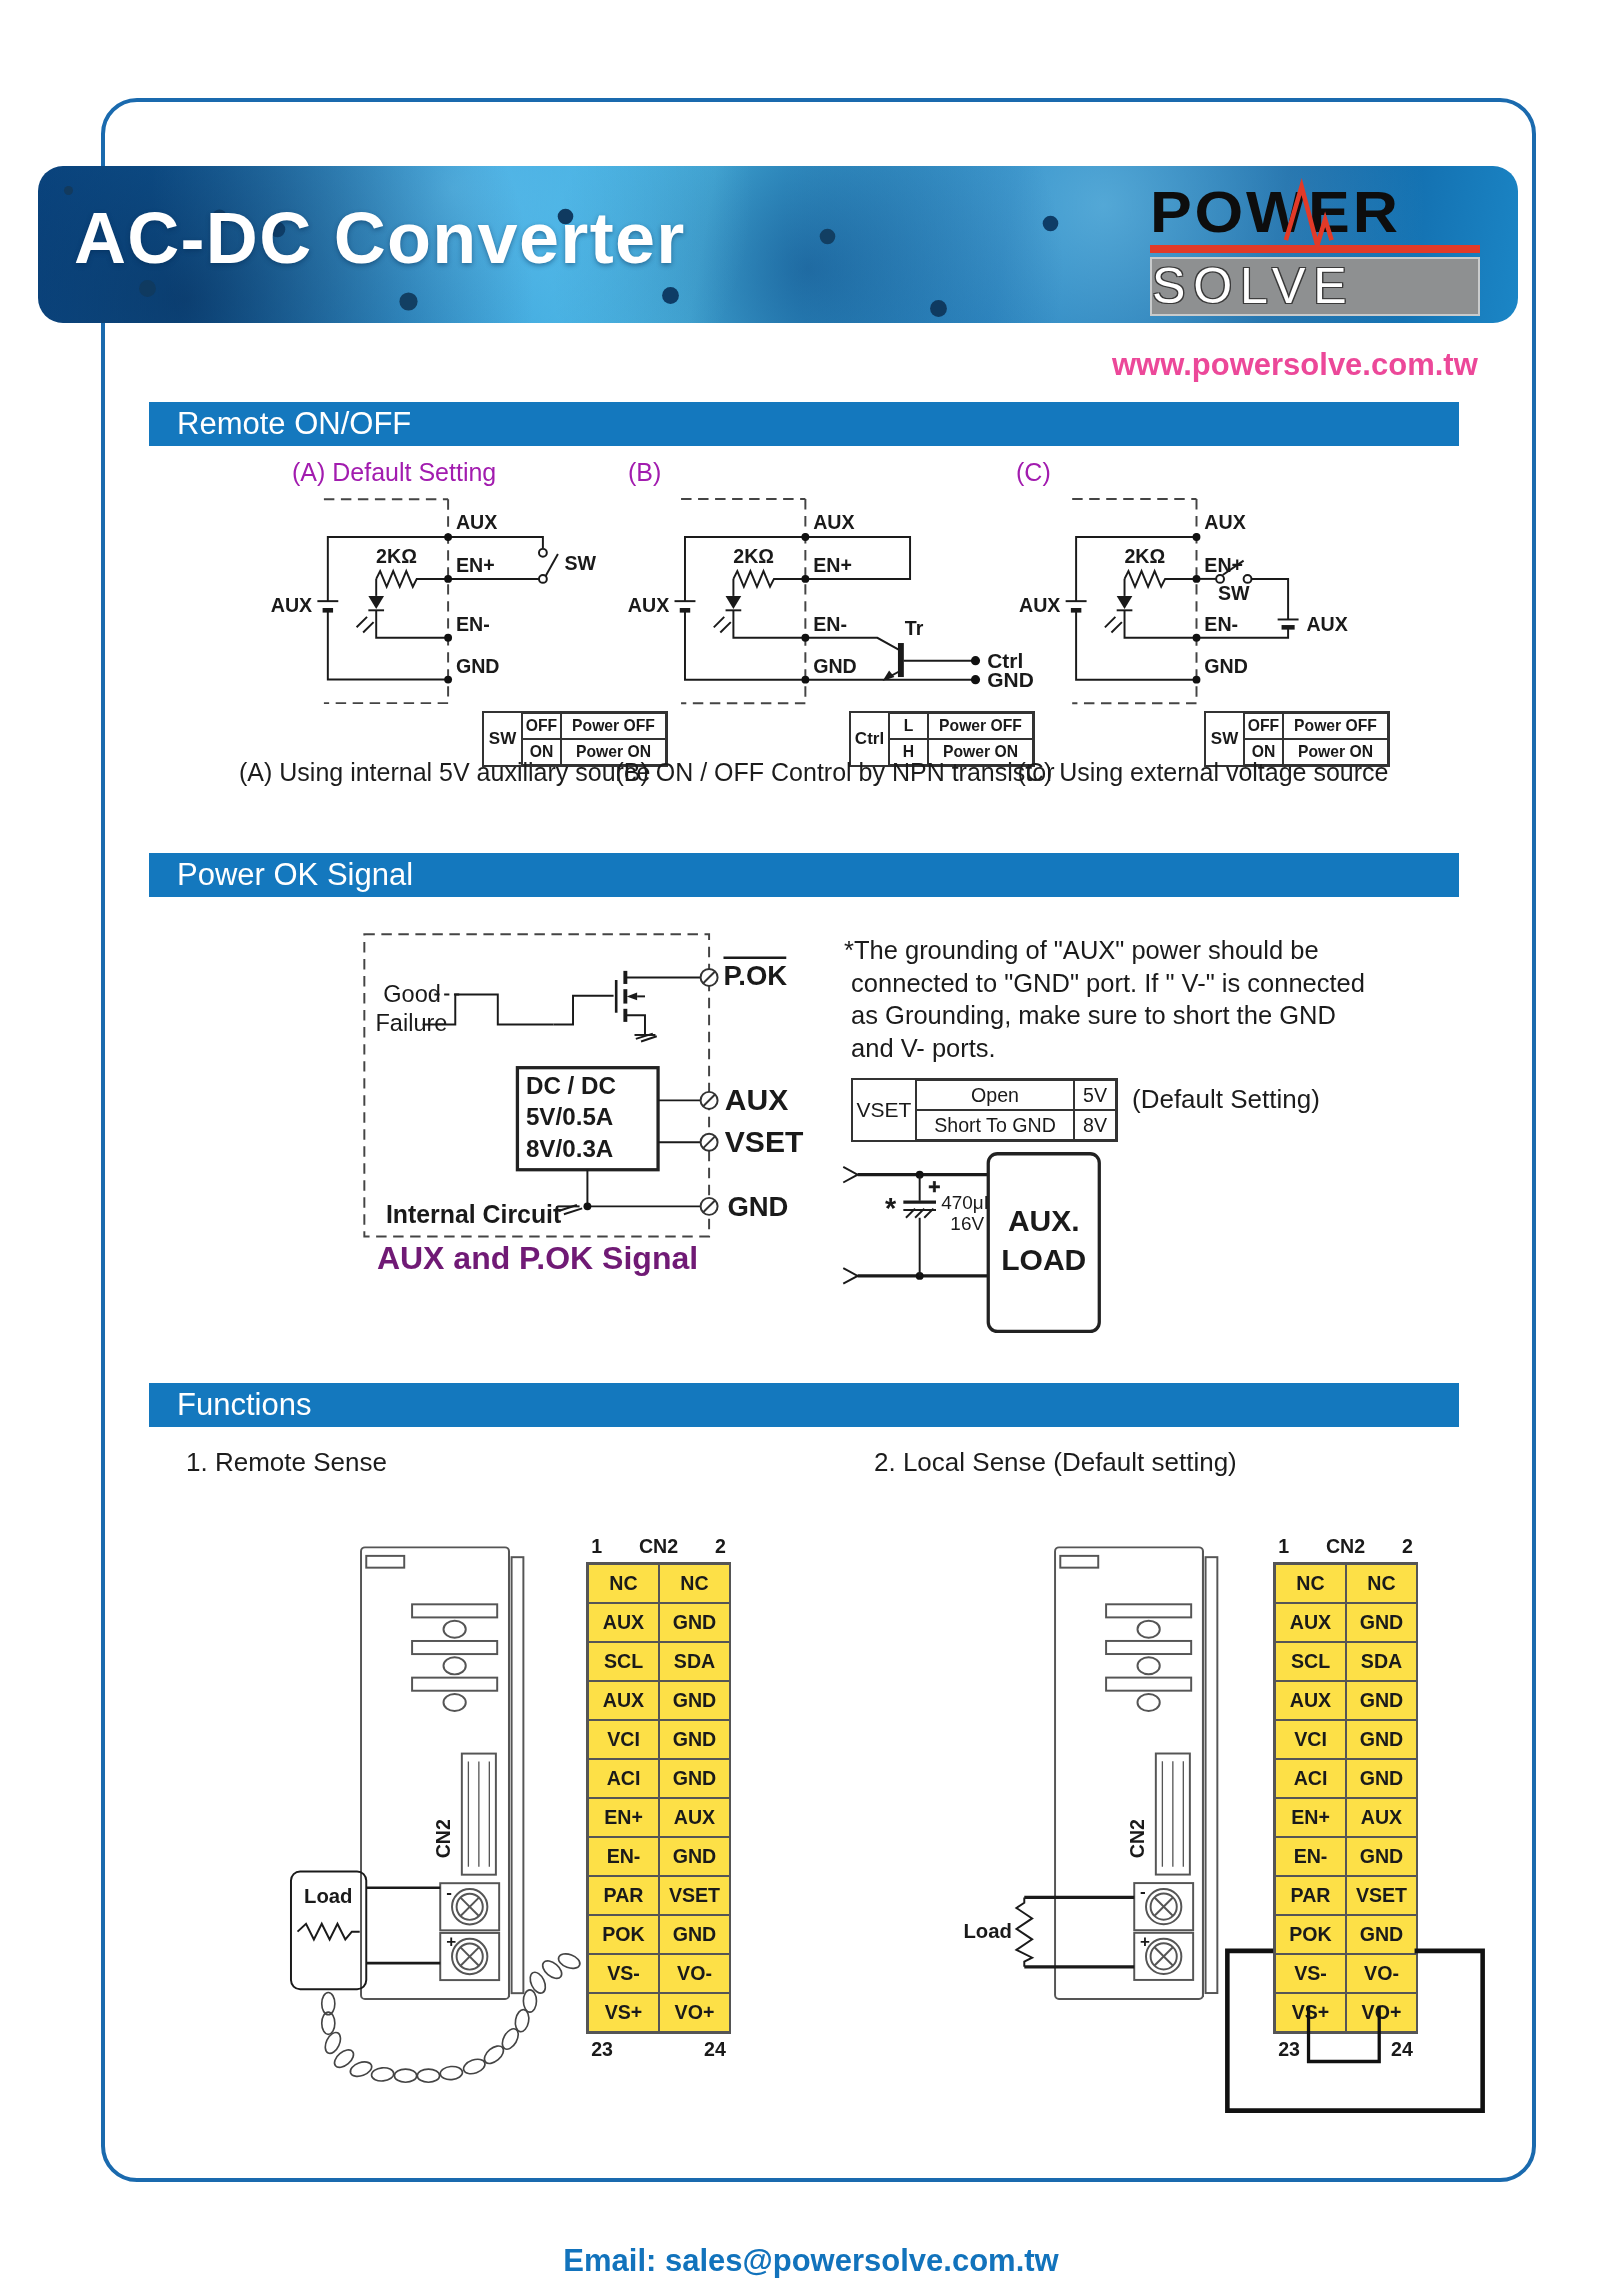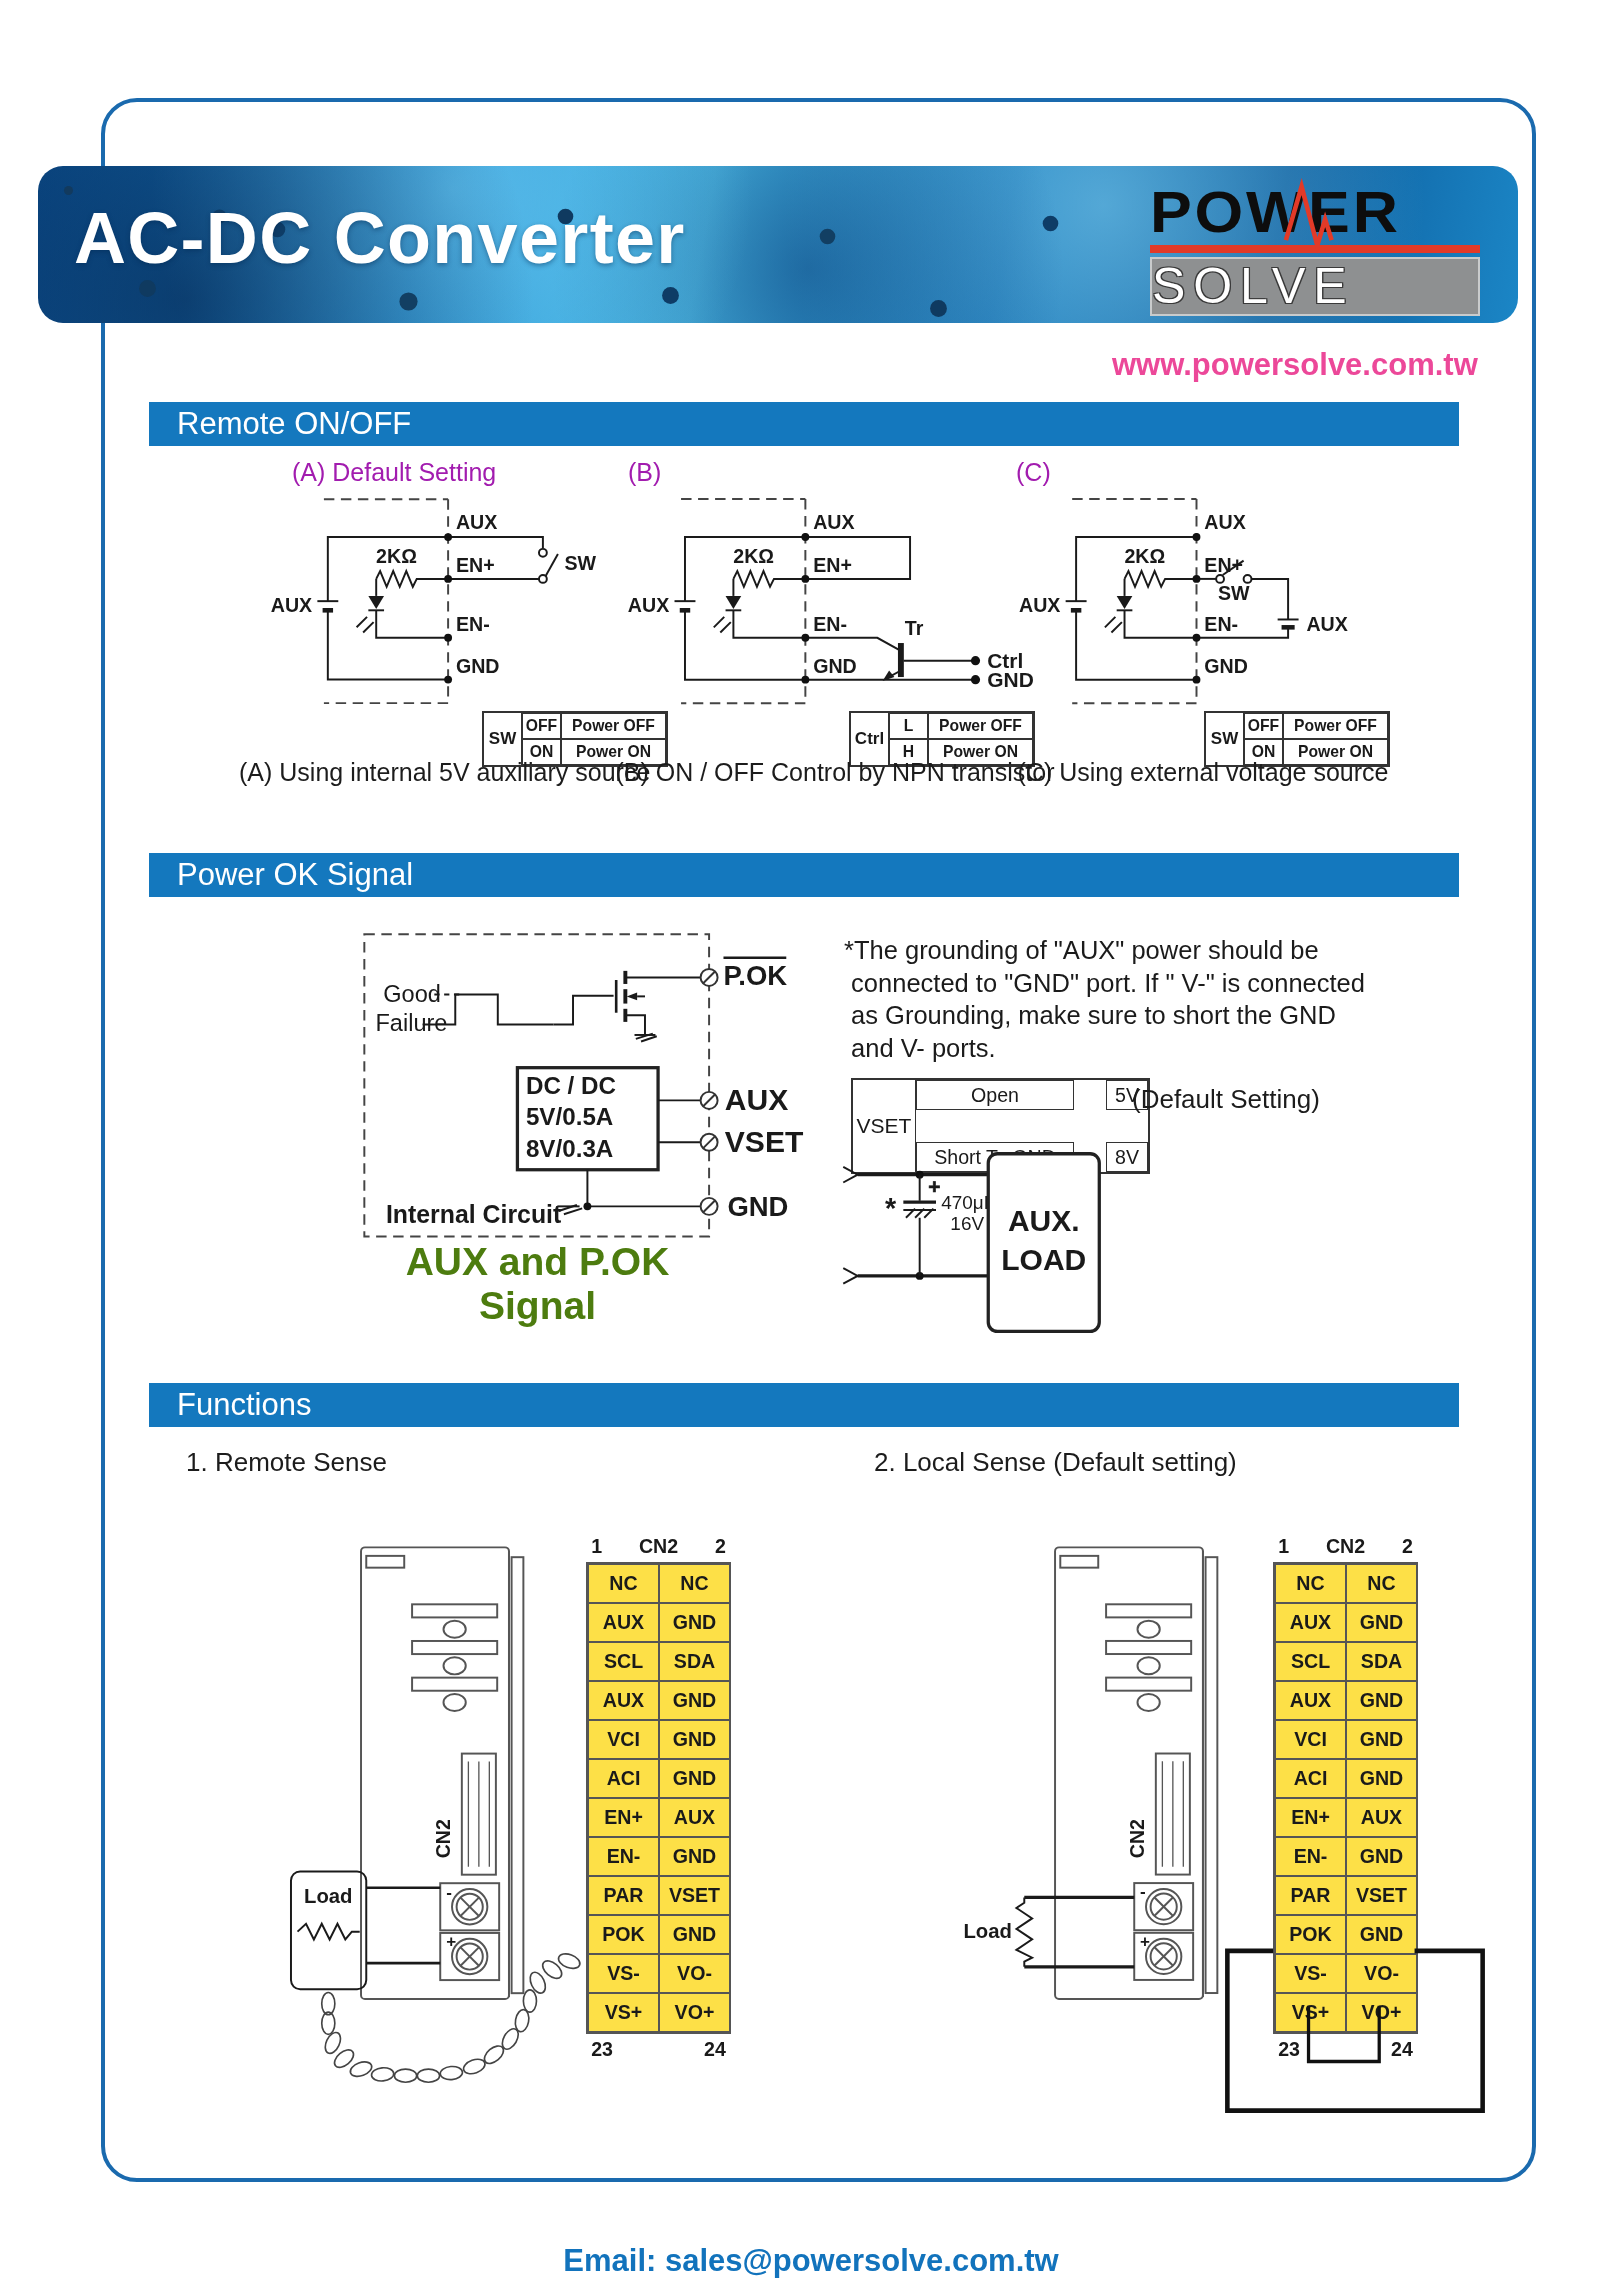--- a/index.html
+++ b/index.html
@@ -52,25 +52,25 @@
            font-size:15.7px;font-weight:bold;}
 
   
   .notes{left:844px;top:934px;width:582px;font-size:25.5px;line-height:1.28;color:#1b1b1b;}
   .notes p{margin:0 0 22px 0;white-space:pre-wrap;}
 
   
   .vset-table{display:flex;border:2px solid #333;background:#fff;}
   .vt-key{width:62px;display:flex;align-items:center;justify-content:center;
           border-right:1.3px solid #333;font-size:21px;}
-  .vt-grid{display:grid;grid-template-columns:158px 42px;gap:32px;}
+  .vt-grid{display:grid;grid-template-columns:158px 42px;}
   .vt-cell{border:0.7px solid #333;height:28px;display:flex;align-items:center;justify-content:center;font-size:19.6px;}
   .default-note{left:1132px;top:1084px;font-size:26px;color:#1c1c1c;white-space:nowrap;}
 
-  .pok-caption{left:364px;top:1240px;width:347px;text-align:center;font-size:39px;font-weight:bold;color:#4d7c0f;}
+  .pok-caption{left:364px;top:1240px;width:347px;text-align:center;font-size:32px;font-weight:bold;color:#701a75;}
 
   
   .fn-heading{font-size:26px;color:#1c1c1c;white-space:nowrap;}
   .cn2-block{width:145px;}
   .cn2-head,.cn2-foot{display:flex;justify-content:space-between;font-size:19.6px;font-weight:bold;padding:0 5.2px;}
   .cn2-head{margin-bottom:3.9px;}
   .cn2-foot{margin-top:3.9px;}
   .cn2-table{display:grid;grid-template-columns:71px 71px;border:2px solid #555;background:#fde047;}
   .cn2-cell{height:37px;border:0.7px solid #555;display:flex;align-items:center;justify-content:center;
             font-size:19.6px;font-weight:bold;}

